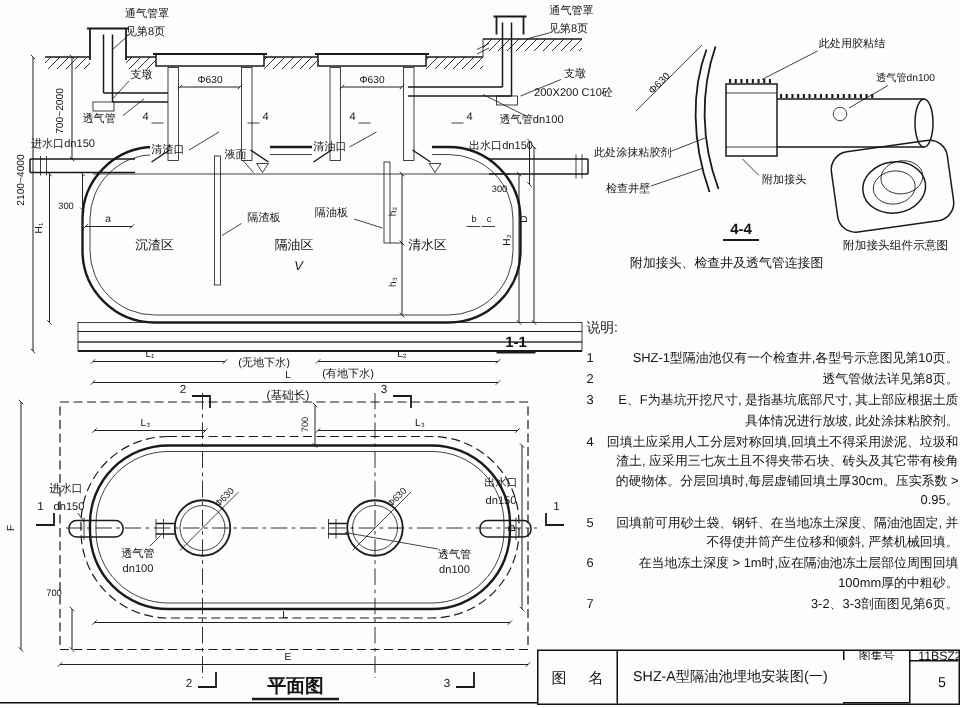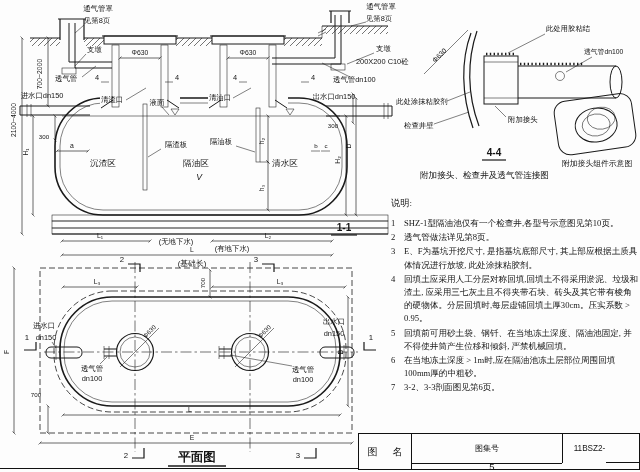--- a/index.html
+++ b/index.html
@@ -10,25 +10,25 @@
   .s16{stroke:#1a1a1a;fill:none;stroke-width:1.6;}
   .s12{stroke:#1a1a1a;fill:none;stroke-width:1.2;}
   .tn{stroke:#1a1a1a;fill:none;stroke-width:0.55;}
   .dm{stroke:#1a1a1a;fill:none;stroke-width:0.65;}
   .dsh{stroke:#1a1a1a;fill:none;stroke-width:0.8;stroke-dasharray:6 3;}
   .cl{stroke:#1a1a1a;fill:none;stroke-width:0.6;stroke-dasharray:11 3 2.5 3;}
   .dot{stroke:#1a1a1a;fill:none;stroke-width:2.6;stroke-dasharray:1.4 2.4;}
   .f6{font-size:6.2px}.f65{font-size:6.8px}.f7{font-size:7.4px}.f75{font-size:7.8px}
   .f85{font-size:8.6px}.f10{font-size:10px;font-weight:bold}.f12{font-size:12.5px;font-weight:bold}
   .m{text-anchor:middle}.it{font-style:italic}
-  .notes{position:absolute;left:391px;top:197px;width:248px;font-family:Liberation Serif, serif;}
+  .notes{position:absolute;left:391px;top:212px;width:248px;}
   .notes-h{font-size:9.2px;margin-bottom:7px;}
   .note{display:flex;font-size:8.6px;line-height:13.2px;margin-bottom:1px;}
   .nno{width:13px;flex:none;}
-  .ntx{flex:1;}
+  .ntx{flex:1;text-align:right;}
   .botline{position:absolute;left:0;top:468px;width:640px;border-top:1.6px solid #111;}
   .tb{position:absolute;left:358px;top:433px;width:282px;height:37px;
       border:1.6px solid #111;box-sizing:border-box;display:grid;
       grid-template-columns:52px 1fr 44px 33px;grid-template-rows:1fr 1fr;background:#fdfdfd;}
   .tb>div{display:flex;align-items:center;justify-content:center;overflow:hidden;white-space:nowrap;}
   .tb-name{grid-row:1/3;font-size:10px;letter-spacing:6px;padding-left:6px;}
   .tb-title{grid-row:1/3;border-left:1.2px solid #111;font-size:9.5px;}
   .tb-c{border-left:1.2px solid #111;font-size:8px;}
   .tb-c.r2{border-top:1px solid #111;margin-top:28px;}
   .tb-v{border-left:1.2px solid #111;font-size:8.2px;justify-content:flex-start;padding-left:10px;}
@@ -355,19 +355,20 @@
         <span class="nno">7</span>
         <span class="ntx">3-2、3-3剖面图见第6页。</span>
       </div>
 </div>
 
 <div class="botline"></div>
 
 
 <div class="tb">
   <div class="tb-name">图 名</div>
+  <div class="tb-title">SHZ-A型隔油池埋地安装图(一)</div>
   <div class="tb-c">图集号</div>
   <div class="tb-v">11BSZ2-</div>
   <div class="tb-c r2">页次</div>
   <div class="tb-v r2">5</div>
 </div>
 
 </div>
 
 </body></html>

